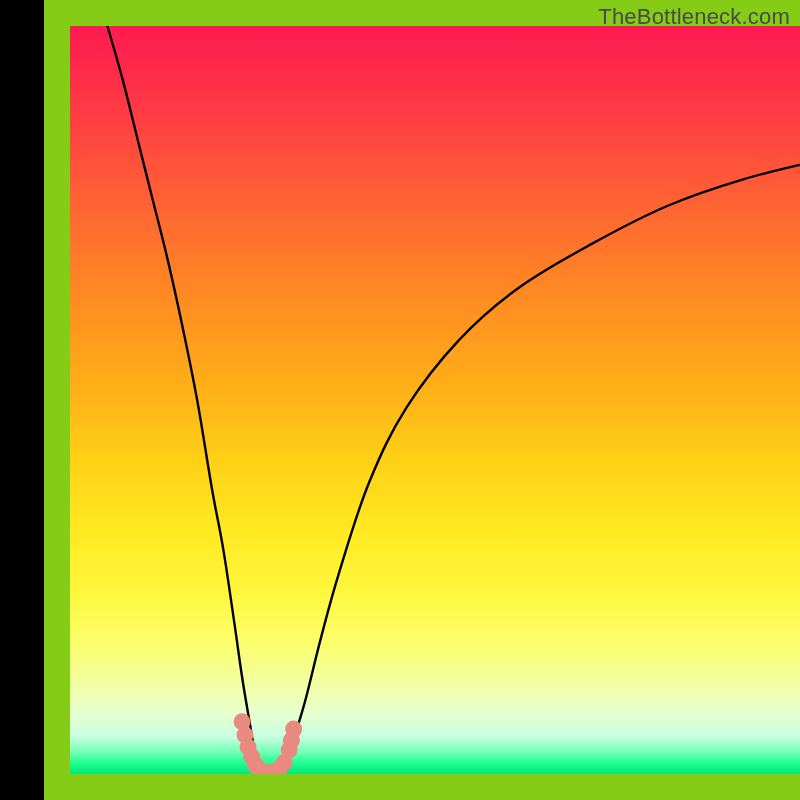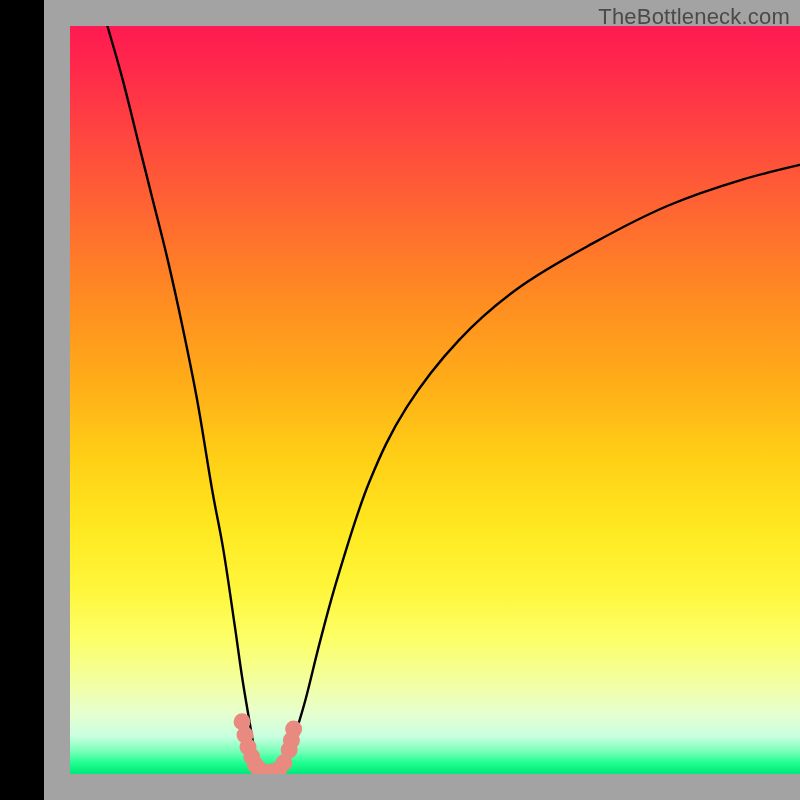--- a/index.html
+++ b/index.html
@@ -7,21 +7,21 @@
     padding: 0;
     width: 800px;
     height: 800px;
     overflow: hidden;
     background: #000;
     font-family: Arial, Helvetica, sans-serif;
   }
   .frame {
     position: absolute;
     inset: 0;
-    background: #a3a3a3;
+    background: #84cc16;
     margin-left: 44px;
   }
   .plot-area {
     position: absolute;
     left: 26px;
     top: 26px;
     width: 748px;
     height: 748px;
     overflow: hidden;
   }

